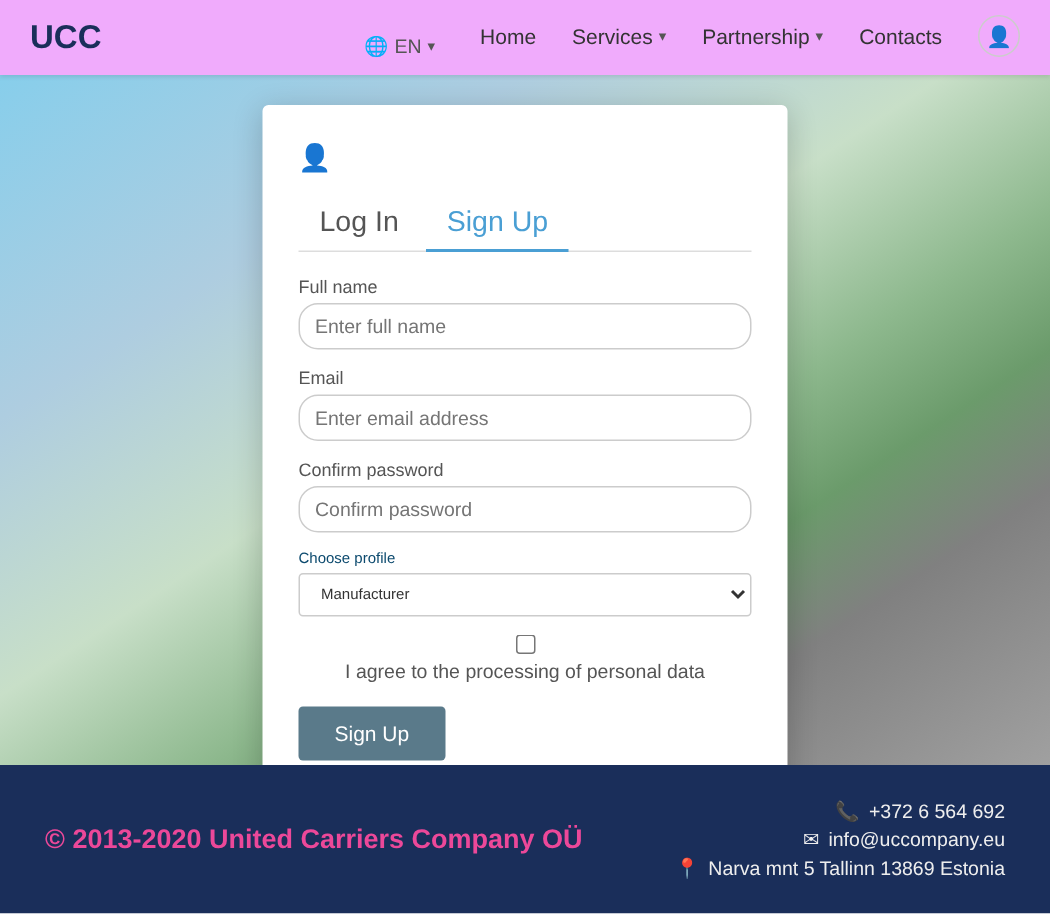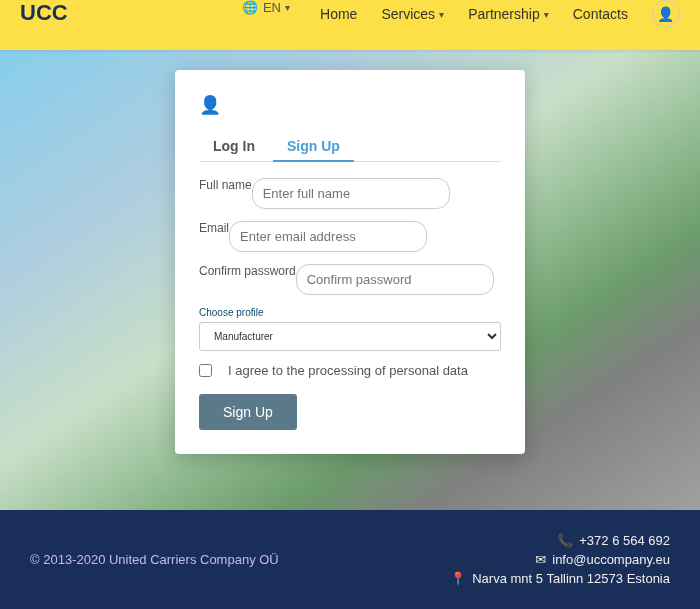--- a/index.html
+++ b/index.html
@@ -1,24 +1,24 @@
 <!DOCTYPE html>
 <html><head>
   <meta charset="utf-8">
   <style>
     * { box-sizing: border-box; margin: 0; padding: 0; }
     body { font-family: Arial, sans-serif; font-size: 14px; color: #333; width: 700px; height: 609px; overflow: hidden; }
 
     
     .navbar {
-      background: #fde047;
+      background: #f0abfc;
       height: 50px;
       display: flex;
-      align-items: flex-start;
-      padding: 0 20px;
+      align-items: flex-end;
+      padding: 12px 20px;
       box-shadow: 0 1px 3px rgba(0,0,0,0.1);
       position: relative;
       z-index: 10;
     }
     .navbar-logo {
       font-size: 22px;
       font-weight: 900;
       color: #1a2e5a;
       margin-right: auto;
     }
@@ -99,38 +99,37 @@
       display: flex;
       border-bottom: 1px solid #ddd;
       margin-bottom: 16px;
       gap: 4px;
     }
     .tab-btn {
       padding: 6px 14px;
       border: none;
       background: transparent;
       cursor: pointer;
-      font-size: 14px;
+      font-size: 19px;
       color: #555;
       border-bottom: 2px solid transparent;
       margin-bottom: -1px;
-      font-weight: bold;
     }
     .tab-btn.active {
       color: #4a9fd4;
       border-bottom: 2px solid #4a9fd4;
     }
     .form-row {
       display: flex;
       gap: 10px;
       margin-bottom: 12px;
     }
     .form-group {
       display: flex;
-      flex-direction: row;
+      flex-direction: column;
       flex: 1;
     }
     .form-group label {
       font-size: 12px;
       color: #555;
       margin-bottom: 4px;
     }
     .form-group input {
       border: 1px solid #ccc;
       border-radius: 13px;
@@ -157,24 +156,25 @@
     }
     .select-group label {
       font-size: 10px;
       color: #0c4a6e;
       margin-bottom: 4px;
       display: block;
     }
     .checkbox-row {
       display: flex;
       align-items: center;
-      gap: 16px;
+      gap: 4px;
       margin-bottom: 16px;
       font-size: 13px;
       color: #555;
+      flex-direction: column;
     }
     .checkbox-row input[type="checkbox"] {
       cursor: pointer;
     }
     .btn-signup {
       background: #5a7a8a;
       color: #fff;
       border: none;
       border-radius: 3px;
       padding: 10px 24px;
@@ -186,21 +186,21 @@
     .footer {
       background: #1a2e5a;
       color: #fff;
       height: 99px;
       display: flex;
       align-items: center;
       padding: 0 30px;
       justify-content: space-between;
       font-size: 13px;
     }
-    .footer-left { color: #c4b5fd; font-size: 13px; }
+    .footer-left { color: #ec4899; font-size: 18px; font-weight: bold; }
     .footer-right {
       display: flex;
       flex-direction: column;
       gap: 4px;
       text-align: right;
       color: #eee;
       font-size: 13px;
     }
     .footer-right .contact-item {
       display: flex;
@@ -302,16 +302,16 @@
     <div class="contact-item">
       <span>📞</span>
       <span>+372 6 564 692</span>
     </div>
     <div class="contact-item">
       <span>✉</span>
       <span>info@uccompany.eu</span>
     </div>
     <div class="contact-item">
       <span>📍</span>
-      <span>Narva mnt 5 Tallinn 12573 Estonia</span>
+      <span>Narva mnt 5 Tallinn 13869 Estonia</span>
     </div>
   </div>
 </footer>
 
 </body></html>

